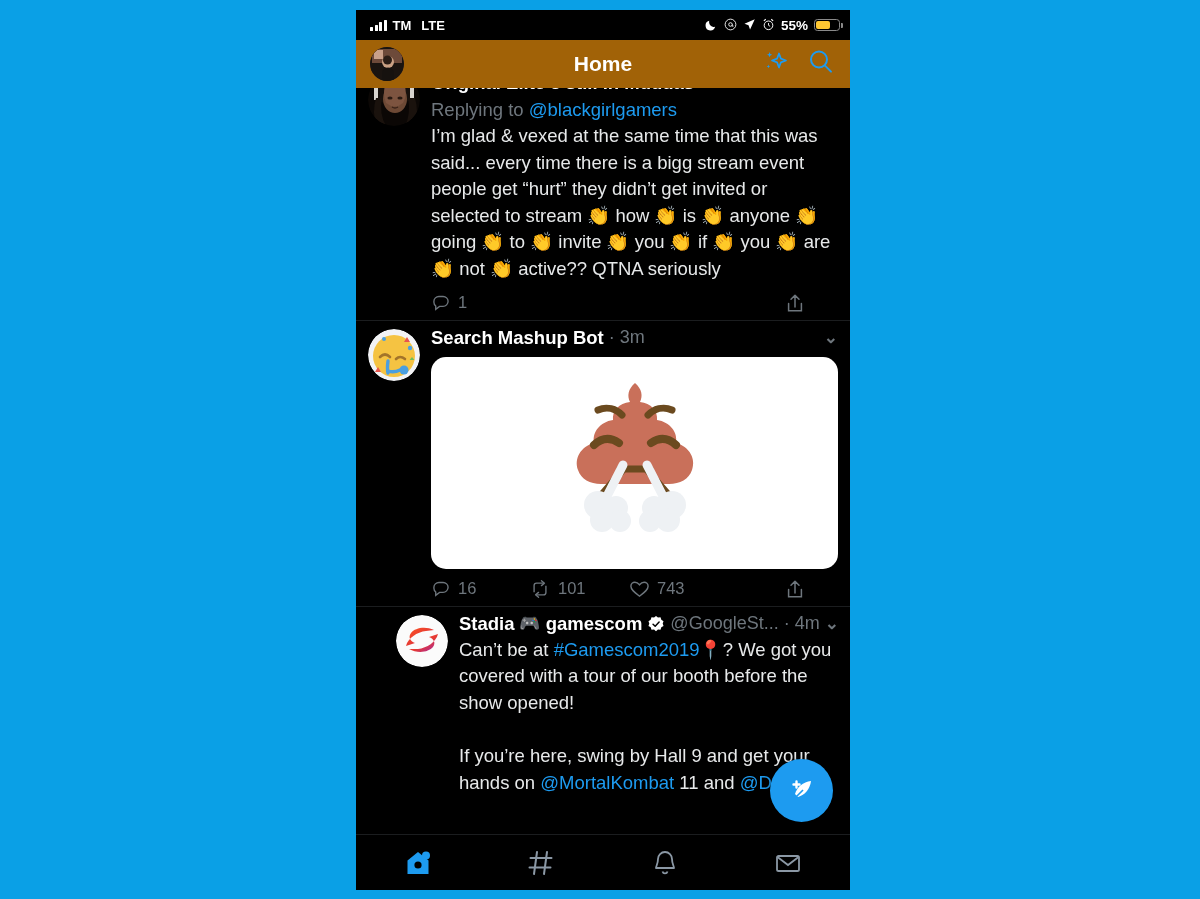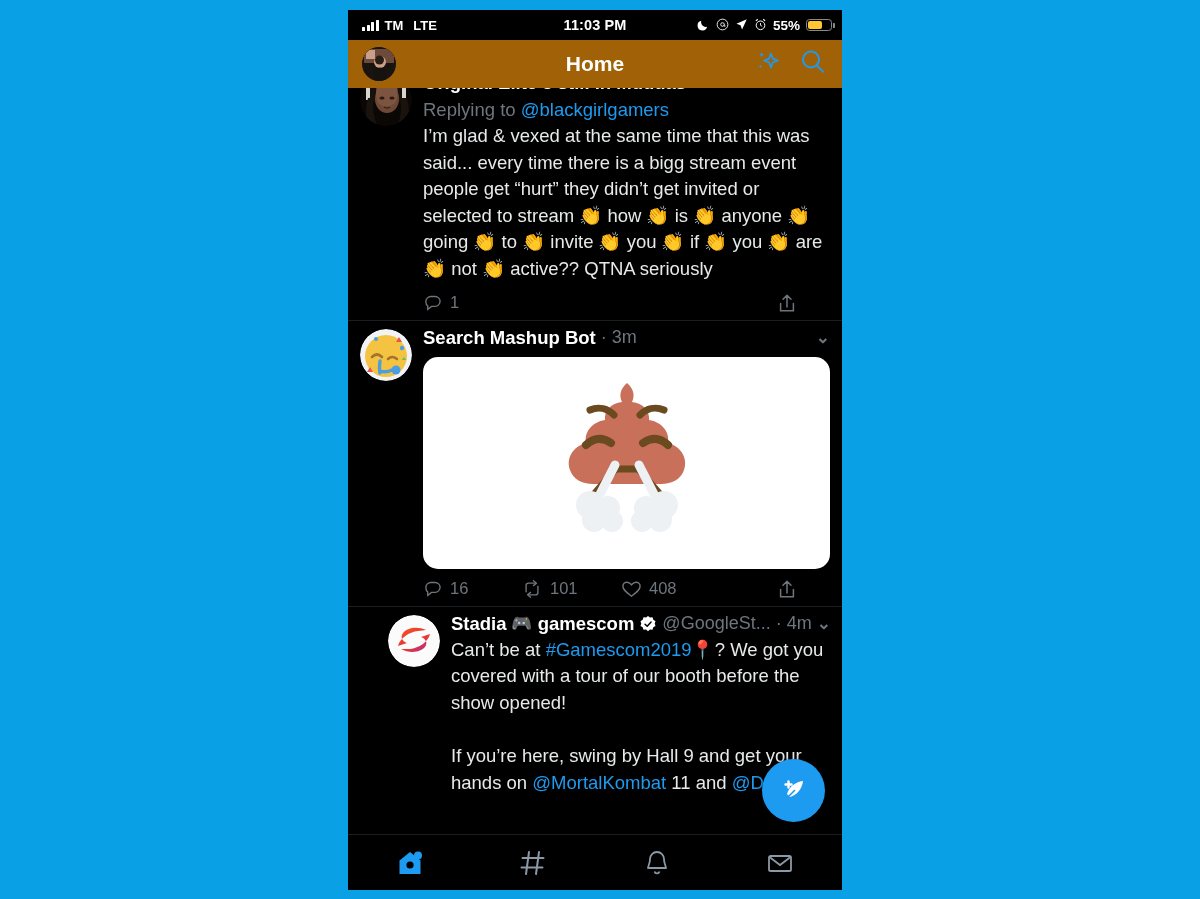--- a/index.html
+++ b/index.html
@@ -7,21 +7,21 @@
     width: 1200px; height: 899px;
     overflow: hidden;
     background: #0aa0e6;
     font-family: "Liberation Sans", sans-serif;
   }
   #page { position: relative; width: 1200px; height: 899px; background: #0aa0e6; }
 
   
   #phone {
     position: absolute;
-    left: 348px; top: 10px;
+    left: 356px; top: 10px;
     width: 494px; height: 880px;
     background: #000;
     overflow: hidden;
   }
 
   
   .statusbar {
     position: relative;
     height: 30px;
     color: #fff;
@@ -165,21 +165,20 @@
       <div class="sb-left">
         <span class="sig">
             <i></i>
             <i></i>
             <i></i>
             <i></i>
           </span>
         <span class="carrier">TM</span>
         <span class="lte">LTE</span>
       </div>
-      <div class="sb-center">11:03 PM</div>
       <div class="sb-right">
         <span class="sb-ico">
           <svg width="13" height="13" viewBox="0 0 16 16">
               <path d="M12.5 10.8A6 6 0 0 1 5.2 3.5 6 6 0 1 0 12.5 10.8z" fill="#fff"></path>
             </svg>
         </span>
         <span class="sb-ico">
           <svg width="13" height="13" viewBox="0 0 16 16">
               <circle cx="8" cy="8" r="6.6" fill="none" stroke="#fff" stroke-width="1.1"></circle>
               <circle cx="8" cy="8" r="2.2" fill="none" stroke="#fff" stroke-width="1.1"></circle>
@@ -361,21 +360,21 @@
                     <path d="M13.6 1.9 16.9 4.6 13.6 7.3" fill="none" stroke="#6e767d" stroke-width="1.5" stroke-linecap="round" stroke-linejoin="round"></path>
                     <path d="M18.5 7.5v7.3c0 1.5-1.2 2.7-2.7 2.7H7.5" fill="none" stroke="#6e767d" stroke-width="1.5"></path>
                     <path d="M10.4 20.1 7.1 17.4 10.4 14.7" fill="none" stroke="#6e767d" stroke-width="1.5" stroke-linecap="round" stroke-linejoin="round"></path>
                   </svg>
                 <span>101</span>
               </span>
               <span class="act a3">
                 <svg width="21" height="20" viewBox="0 0 22 20">
                     <path d="M11 17.5C6 13.8 2 11 2 7.2 2 4.6 4 3 6.2 3c1.8 0 3.4 1 4.8 2.6C12.4 4 14 3 15.8 3 18 3 20 4.6 20 7.2c0 3.8-4 6.6-9 10.3z" fill="none" stroke="#6e767d" stroke-width="1.5"></path>
                   </svg>
-                <span>408</span>
+                <span>743</span>
               </span>
               <span class="act" style="margin-left:46px;">
                 <svg width="20" height="22" viewBox="0 0 20 22">
                     <path d="M10 15V3.2M10 3.2 6 7.2M10 3.2l4 4" fill="none" stroke="#6e767d" stroke-width="1.5" stroke-linecap="round"></path>
                     <path d="M3.6 11.5v7.2h12.8v-7.2" fill="none" stroke="#6e767d" stroke-width="1.5" stroke-linecap="round"></path>
                   </svg>
               </span>
             </div>
           </div>
         </div>

